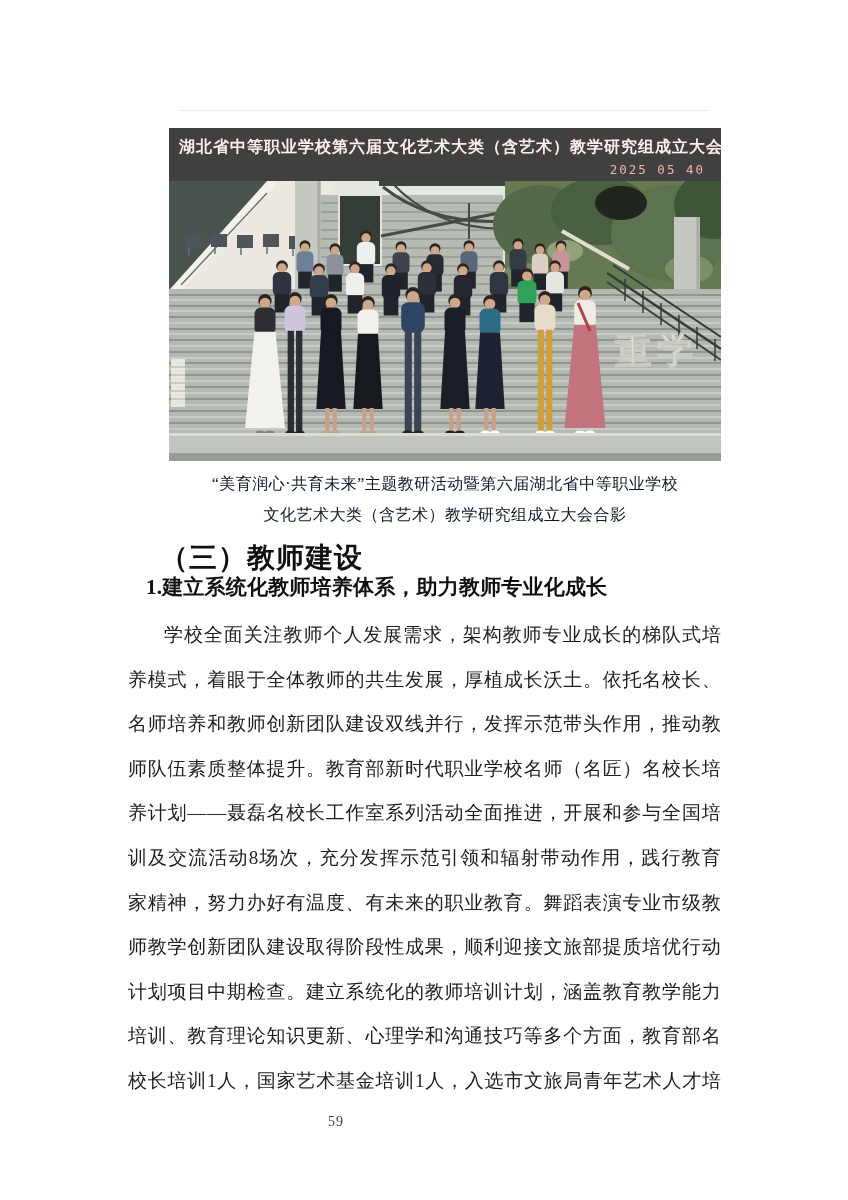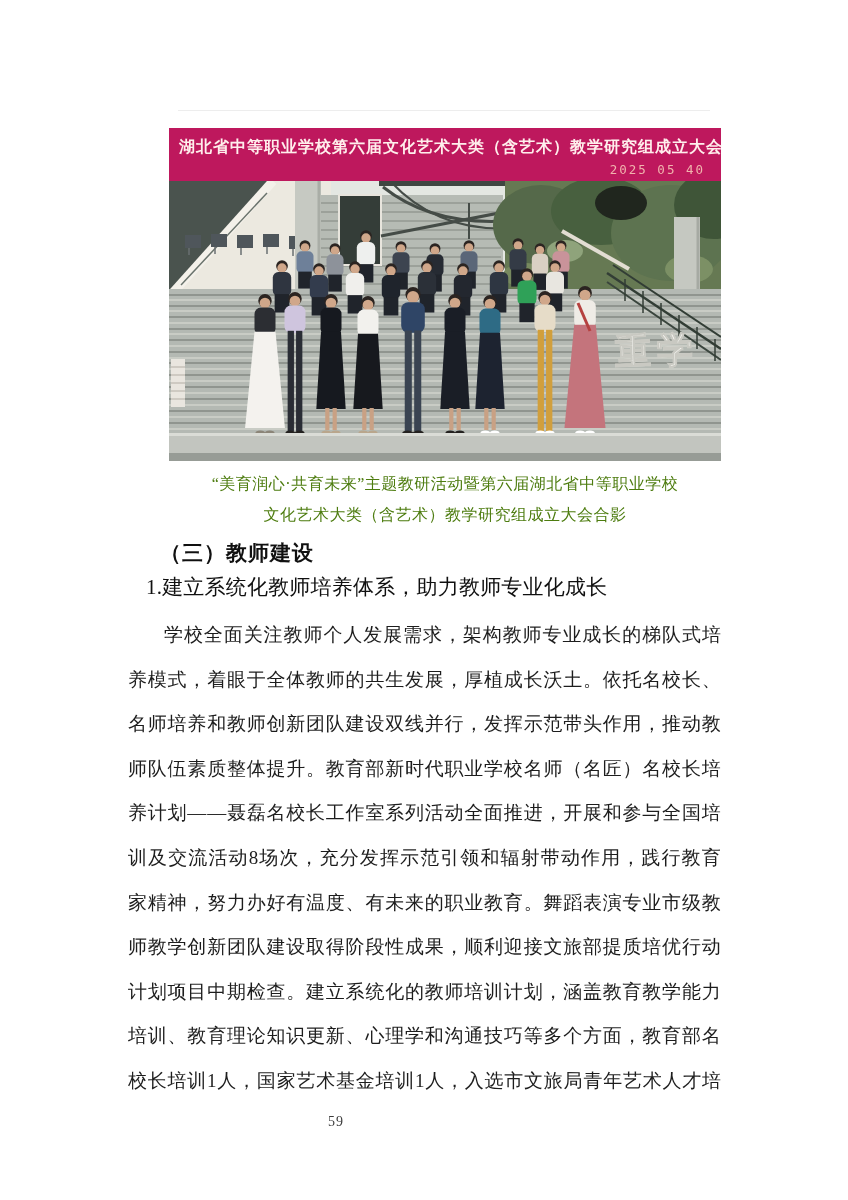--- a/index.html
+++ b/index.html
@@ -24,31 +24,31 @@
   .banner-date{
     position:absolute;right:16px;bottom:4px;font-size:12.5px;color:#f0b3ad;
     letter-spacing:2px;font-family:"DejaVu Sans Mono","Liberation Mono",monospace;
   }
 
   .photo{position:absolute;left:169px;top:181px;width:552px;height:280px;background:#cfd3cd;}
   .photo svg{display:block;}
 
   .caption{
     position:absolute;left:149px;top:468px;width:592px;text-align:center;
-    font-size:16px;line-height:31px;color:#4d7c0f;letter-spacing:0.5px;
+    font-size:16px;line-height:31px;color:#0f172a;letter-spacing:0.5px;
   }
   .caption p{margin:0;}
 
   .h-section{
     position:absolute;left:128px;top:539px;width:593px;
-    font-size:21px;font-weight:bold;color:#101010;letter-spacing:1px;padding-left:32px;box-sizing:border-box;
+    font-size:28px;font-weight:bold;color:#101010;letter-spacing:1px;padding-left:32px;box-sizing:border-box;
   }
   .h-sub{
     position:absolute;left:128px;top:573px;width:593px;
-    font-size:21px;font-weight:normal;color:#101010;letter-spacing:0.2px;padding-left:18px;box-sizing:border-box;
+    font-size:21px;font-weight:bold;color:#101010;letter-spacing:0.2px;padding-left:18px;box-sizing:border-box;
   }
 
   .para{position:absolute;left:128px;top:622px;width:593px;color:#1d1d1d;}
   .para .line{
     display:flex;justify-content:space-between;align-items:flex-start;
     height:44.6px;font-size:19px;line-height:26px;white-space:nowrap;
   }
   .para .line.first{padding-left:36px;}
   .para .line span{display:block;}
 
@@ -57,21 +57,21 @@
     font-size:14px;color:#3c3c3c;letter-spacing:1px;
   }
 </style>
 </head>
 <body>
 
 <div class="page">
 
   <div class="topline"></div>
 
-  <div class="banner" style="background: #be185d;">
+  <div class="banner" style="background: #404040;">
     <span class="banner-title" style="color: rgb(255, 238, 236);">湖北省中等职业学校第六届文化艺术大类（含艺术）教学研究组成立大会</span>
     <span class="banner-date">2025 05 40</span>
   </div>
 
   <div class="photo">
     <svg id="photo-svg" width="552" height="280" viewBox="0 0 552 280" preserveAspectRatio="none">
 
       <rect x="0" y="0" width="552" height="132" fill="#e4e7e2"></rect>
 
       <rect x="0" y="0" width="162" height="126" fill="#ece9e0"></rect>

